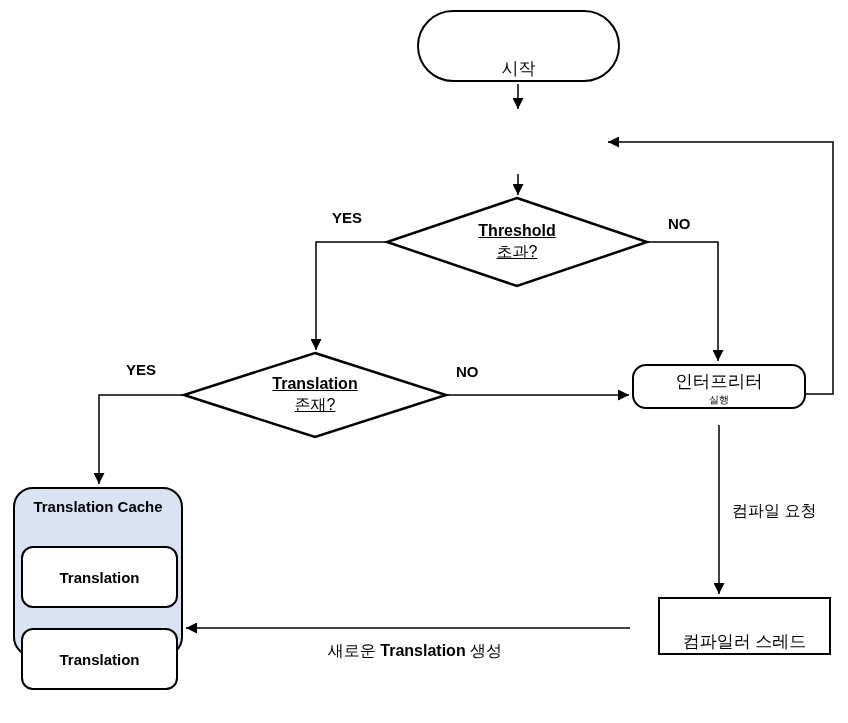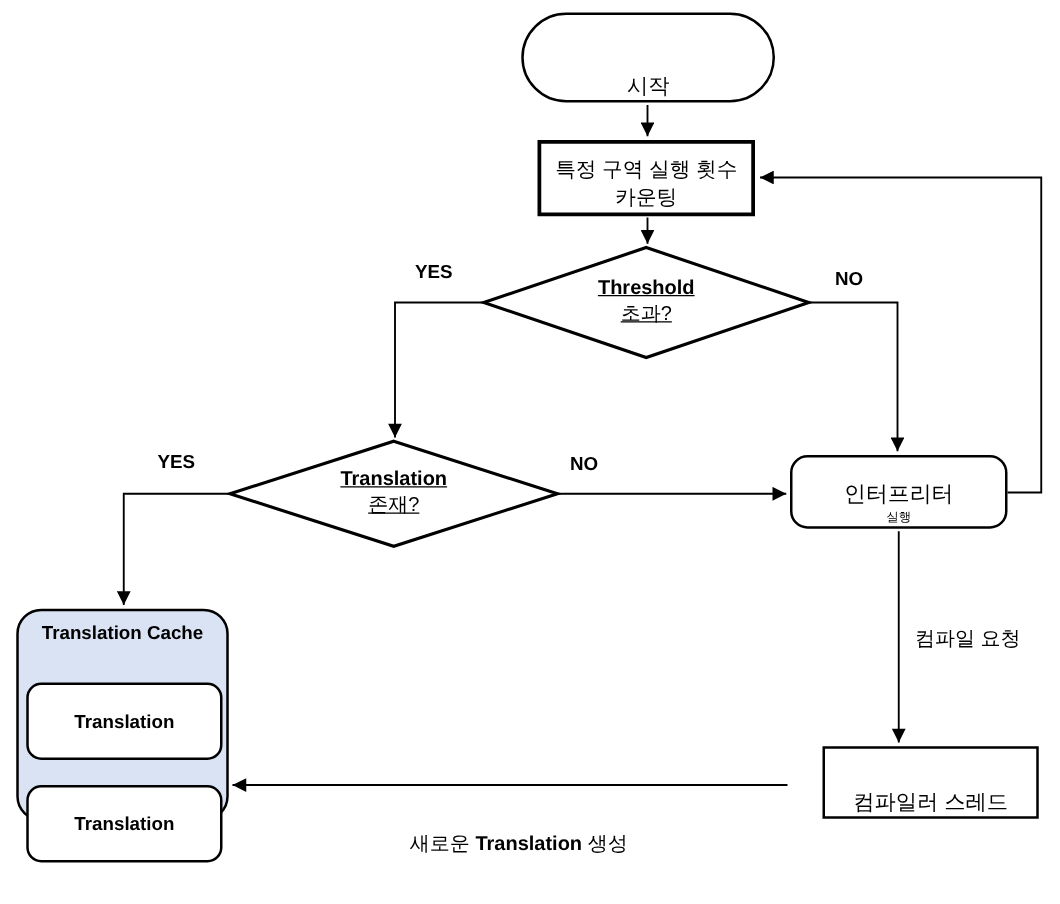--- a/index.html
+++ b/index.html
@@ -4,42 +4,42 @@
 <style>
   html,body{margin:0;padding:0;background:#ffffff;}
   #canvas{
     position:relative;width:848px;height:723px;background:#ffffff;
     font-family:"Liberation Sans", sans-serif;color:#000;overflow:hidden;
   }
   #wires{position:absolute;left:0;top:0;width:848px;height:723px;}
   .node{position:absolute;display:flex;flex-direction:column;align-items:center;justify-content:flex-end;text-align:center;box-sizing:border-box;background:#fff;}
   .pill{left:417px;top:10px;width:203px;height:72px;border:2.5px solid #000;border-radius:36px;font-size:17px;}
   .count{left:430px;top:112px;width:174px;height:61px;border:3px solid #000;font-size:16.5px;line-height:1.32;}
-  .interp{left:632px;top:364px;width:174px;height:59px;border:2.5px solid #000;border-radius:14px;}
+  .interp{left:632px;top:364px;width:174px;height:45px;border:2.5px solid #000;border-radius:14px;}
   .interp .l1{font-size:17.5px;}
   .interp .l2{font-size:10px;}
   .compiler{left:658px;top:597px;width:173px;height:58px;border:2.5px solid #000;font-size:17px;}
   .dtext{position:absolute;display:flex;flex-direction:column;align-items:center;justify-content:center;text-align:center;line-height:1.3;text-decoration:underline;}
   .dt1{left:387px;top:212px;width:260px;height:60px;}
   .dt2{left:184px;top:365px;width:262px;height:60px;}
   .dtext .en{font-weight:bold;font-size:16px;}
   .dtext .kr{font-size:16px;}
   .cache{left:13px;top:487px;width:170px;height:170px;border:2.5px solid #000;border-radius:20px;background:#dae3f3;justify-content:flex-start;}
   .cache-title{margin-top:9px;font-weight:bold;font-size:15px;}
   .slot{position:absolute;left:6px;width:153px;height:58px;border:2px solid #000;border-radius:12px;background:#fff;display:flex;align-items:center;justify-content:center;font-weight:bold;font-size:15px;}
   .slot1{top:57px;}
   .slot2{top:139px;}
   .elabel{position:absolute;font-size:15px;white-space:nowrap;}
   .bold{font-weight:bold;}
   .yes1{left:332px;top:209px;}
   .no1{left:668px;top:215px;}
   .yes2{left:126px;top:361px;}
   .no2{left:456px;top:363px;}
   .req{left:732px;top:501px;font-size:16px;font-weight:normal;}
-  .newt{left:290px;top:641px;width:250px;text-align:center;font-size:16px;font-weight:normal;margin-top:24px;}
+  .newt{left:290px;top:641px;width:250px;text-align:center;font-size:16px;font-weight:normal;}
 </style>
 </head>
 <body>
 
 <div id="canvas">
 
   <svg id="wires" width="848" height="723" viewBox="0 0 848 723">
     <defs>
       <marker id="arr" viewBox="0 0 10 10" refX="10" refY="5" markerWidth="12" markerHeight="11" markerUnits="userSpaceOnUse" orient="auto">
         <polygon points="0,0 10,5 0,10" fill="#000"></polygon>
@@ -57,24 +57,20 @@
     <path d="M806,394 L833,394 L833,142 L608,142" fill="none" stroke="#000" stroke-width="1.5" marker-end="url(#arr)"></path>
 
     <polygon points="517,198 647,242 517,286 387,242" fill="#fff" stroke="#000" stroke-width="2.5"></polygon>
     <polygon points="315,353 446,395 315,437 184,395" fill="#fff" stroke="#000" stroke-width="2.5"></polygon>
   </svg>
 
   <div class="node pill">
     <span>시작</span>
   </div>
 
-  <div class="node count">
-    <span>특정 구역 실행 횟수</span>
-    <span>카운팅</span>
-  </div>
 
   <div class="dtext dt1">
     <span class="en">Threshold</span>
     <span class="kr">초과?</span>
   </div>
 
   <div class="dtext dt2">
     <span class="en">Translation</span>
     <span class="kr">존재?</span>
   </div>

